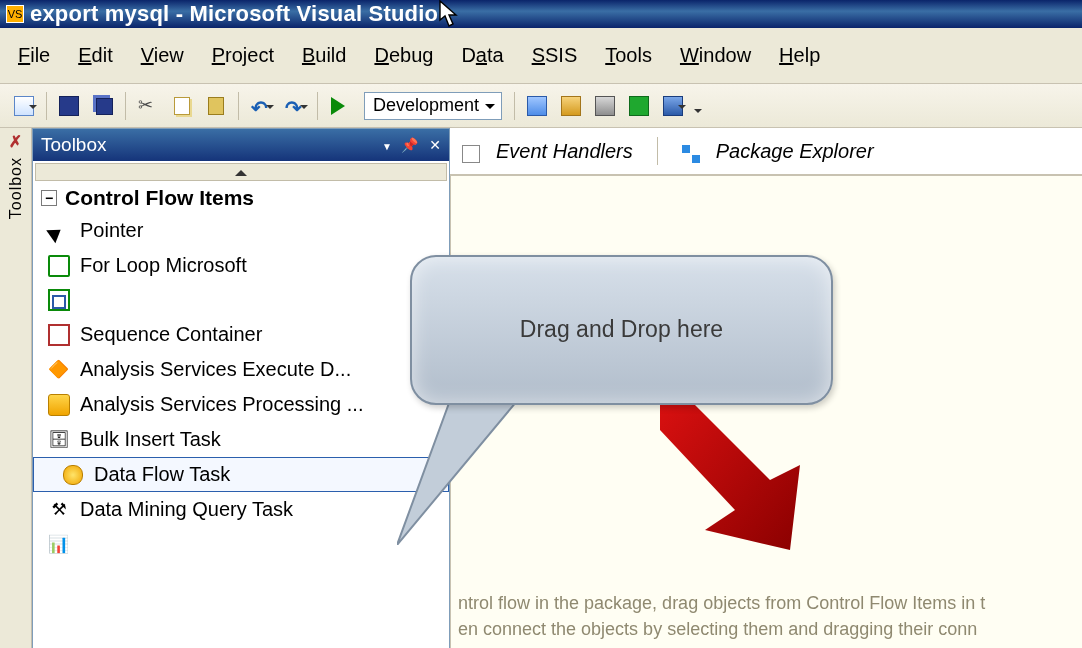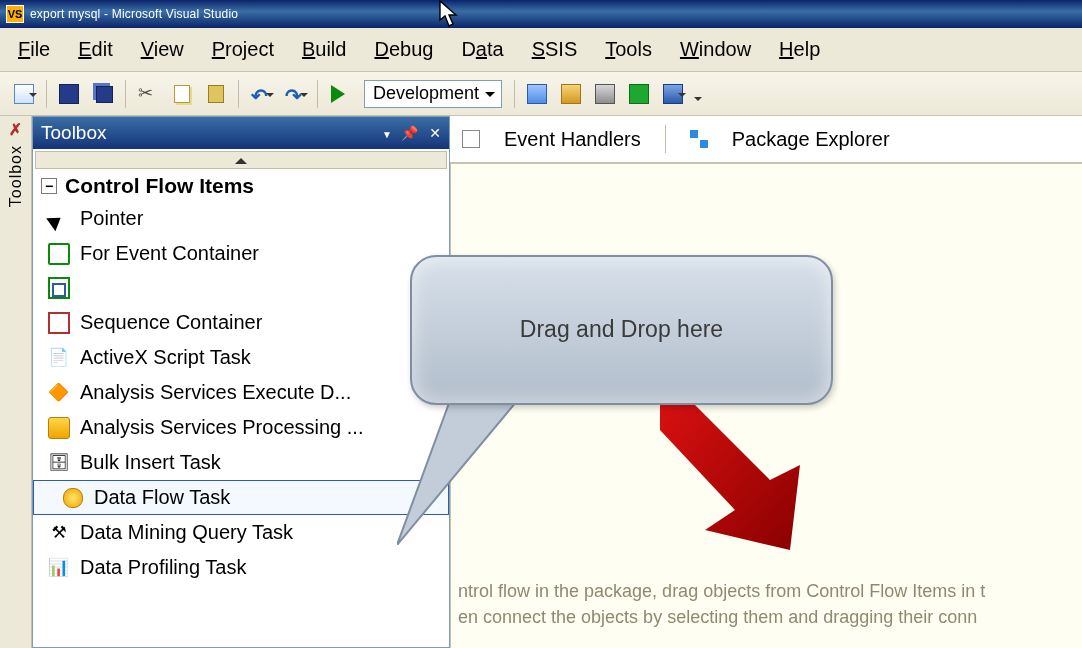--- a/index.html
+++ b/index.html
@@ -18,37 +18,37 @@
     color: #fff;
     height: 28px;
     display: flex;
     align-items: center;
     padding: 0 6px;
     gap: 6px;
   }
   .titlebar .app-icon {
     width: 18px; height: 18px;
     display: inline-flex; align-items: center; justify-content: center;
-    font-size: 11px; font-weight: bold;
+    font-size: 11px; font-weight: normal;
     background: #ffb000;
     color: #000;
     border: 1px solid #fff;
   }
-  .titlebar .title { font-weight: normal; font-size: 12px; letter-spacing: .2px; }
+  .titlebar .title { font-weight: bold; font-size: 22px; letter-spacing: .2px; }
 
   
   .menubar {
     display: flex;
     align-items: center;
     gap: 28px;
     padding: 6px 18px;
     background: #ece9d8;
     border-bottom: 1px solid #c8c2b1;
     font-size: 20px;
-    height: 44px;
+    height: 56px;
   }
   .menubar .item { cursor: default; }
   .menubar .u { text-decoration: underline; }
 
   
   .toolbar {
     display: flex;
     align-items: center;
     gap: 2px;
     padding: 16px 8px;
@@ -197,22 +197,23 @@
   }
   .tabstrip {
     height:48px;
     display:flex; align-items:center;
     border-bottom:2px solid #c8c2b1;
     padding-left:2px;
     gap:14px;
     font-size:20px;
   }
   .tabstrip .tab {
-    display:flex;align-items:center; gap:24px;
+    display:flex;align-items:flex-end; gap:16px;
     padding:4px 10px;
+    font-style:italic;
   }
   .tabstrip .tab .ticon{width:18px;height:18px;display:inline-block;}
   .ticon-eh{background:#fff;border:1px solid #888;}
   .ticon-pe{position:relative;}
   .ticon-pe::before{content:"";position:absolute;width:8px;height:8px;background:#2b8ae2;left:0;top:0;}
   .ticon-pe::after{content:"";position:absolute;width:8px;height:8px;background:#2b8ae2;left:10px;top:10px;}
   .canvas {
     flex:1;
     background:#fffef3;
     position:relative;
@@ -363,32 +364,28 @@
         <span class="minus">−</span>
         <span>Control Flow Items</span>
       </div>
       <div id="tbx-items">
           <div class="tbx-item">
             <span class="ic ic-ptr"></span>
             <span>Pointer</span>
           </div>
           <div class="tbx-item">
             <span class="ic ic-for"></span>
-            <span>For Event Container</span>
+            <span>For Loop Microsoft</span>
           </div>
           <div class="tbx-item">
             <span class="ic ic-foreach"></span>
           </div>
           <div class="tbx-item">
             <span class="ic ic-seq"></span>
             <span>Sequence Container</span>
-          </div>
-          <div class="tbx-item">
-            <span class="ic ic-ax"></span>
-            <span>ActiveX Script Task</span>
           </div>
           <div class="tbx-item">
             <span class="ic ic-svc"></span>
             <span>Analysis Services Execute D...</span>
           </div>
           <div class="tbx-item">
             <span class="ic ic-cube"></span>
             <span>Analysis Services Processing ...</span>
           </div>
           <div class="tbx-item">
@@ -398,21 +395,20 @@
           <div class="tbx-item selected">
             <span class="ic ic-dflow"></span>
             <span>Data Flow Task</span>
           </div>
           <div class="tbx-item">
             <span class="ic ic-mine"></span>
             <span>Data Mining Query Task</span>
           </div>
           <div class="tbx-item">
             <span class="ic ic-prof"></span>
-            <span>Data Profiling Task</span>
           </div>
         </div>
     </div>
   </div>
 
   <div class="designer">
     <div class="tabstrip">
       <div class="tab">
         <span class="ticon ticon-eh"></span>
         <span>Event Handlers</span>

